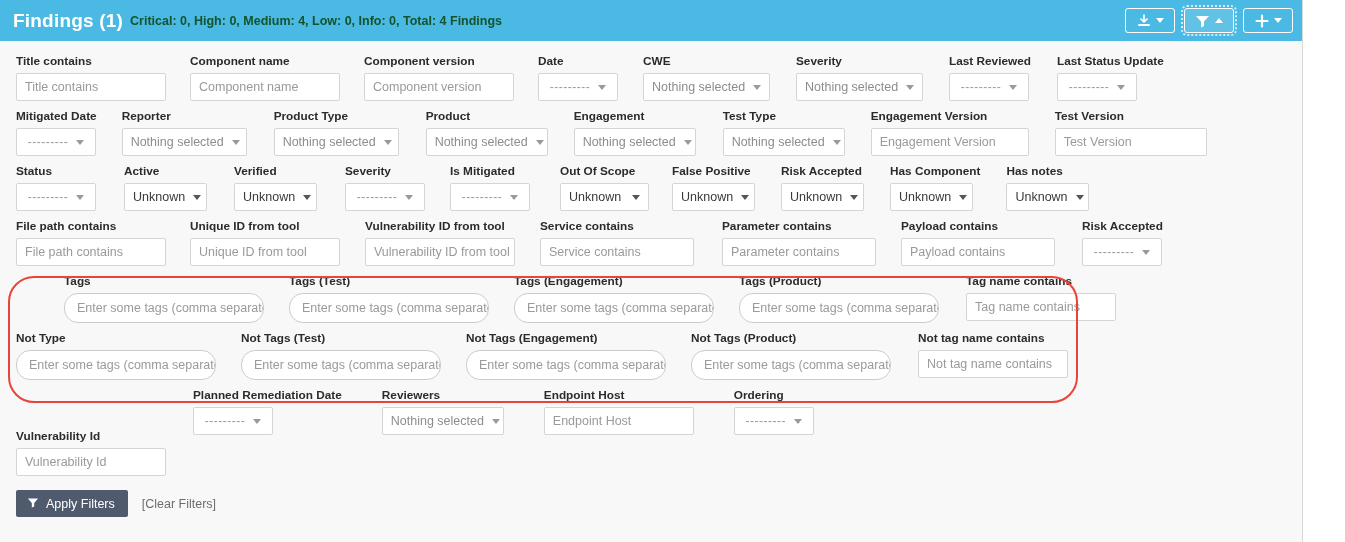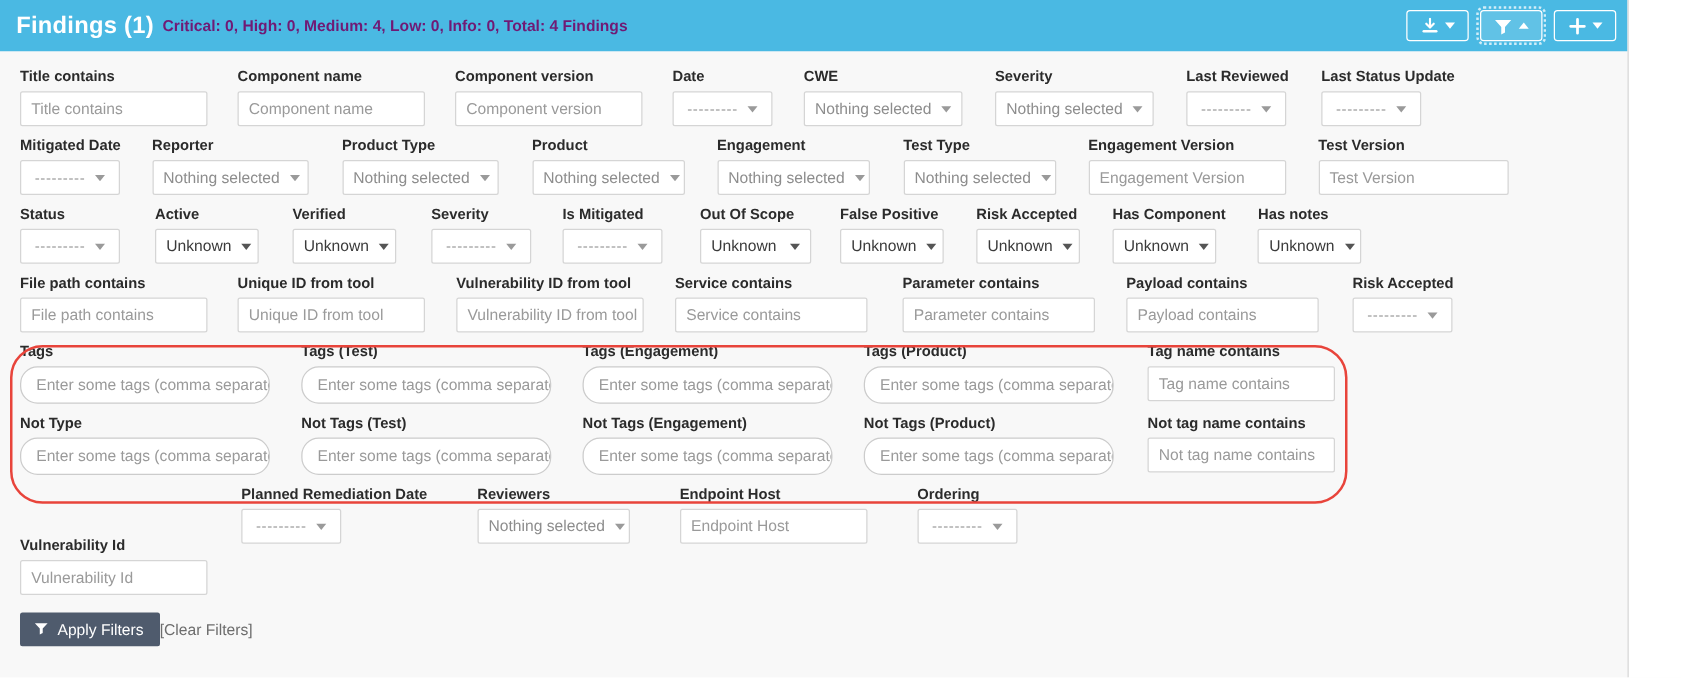--- a/index.html
+++ b/index.html
@@ -28,21 +28,21 @@
     position: relative;
   }
   .header-title {
     color: #ffffff;
     font-size: 19px;
     font-weight: bold;
     letter-spacing: .2px;
     white-space: nowrap;
   }
   .header-sub {
-    color: #701a75;
+    color: #14532d;
     font-size: 12.5px;
     font-weight: bold;
     margin-left: 7px;
     white-space: nowrap;
   }
   .header-actions {
     margin-left: auto;
     display: flex;
     align-items: center;
     gap: 9px;
@@ -147,20 +147,21 @@
     pointer-events: none;
     z-index: 4;
   }
 
   
   .footer {
     display: flex;
     align-items: center;
     padding-left: 16px;
     margin-top: 14px;
+    gap: 14px;
   }
   .apply-btn {
     background: #4f5b6d;
     color: #ffffff;
     border: none;
     border-radius: 2px;
     height: 27px;
     padding: 0 13px 0 11px;
     font-size: 12.5px;
     display: flex;
@@ -445,21 +446,21 @@
               <span class="tri"></span>
             </div>
           </div>
         </div>
       </div>
 
     <div class="tags-wrap">
       <div class="tags-outline"></div>
       <div id="tags-host">
           <div class="row">
-            <div class="field" style="margin-right: 25px;">
+            <div class="field" style="margin-right: 25px; margin-left: 48px;">
               <div class="label">Tags</div>
               <div class="ctl rounded" style="width: 200px;">
                 <span>Enter some tags (comma separated,</span>
               </div>
             </div>
             <div class="field" style="margin-right: 25px;">
               <div class="label">Tags (Test)</div>
               <div class="ctl rounded" style="width: 200px;">
                 <span>Enter some tags (comma separated,</span>
               </div>

